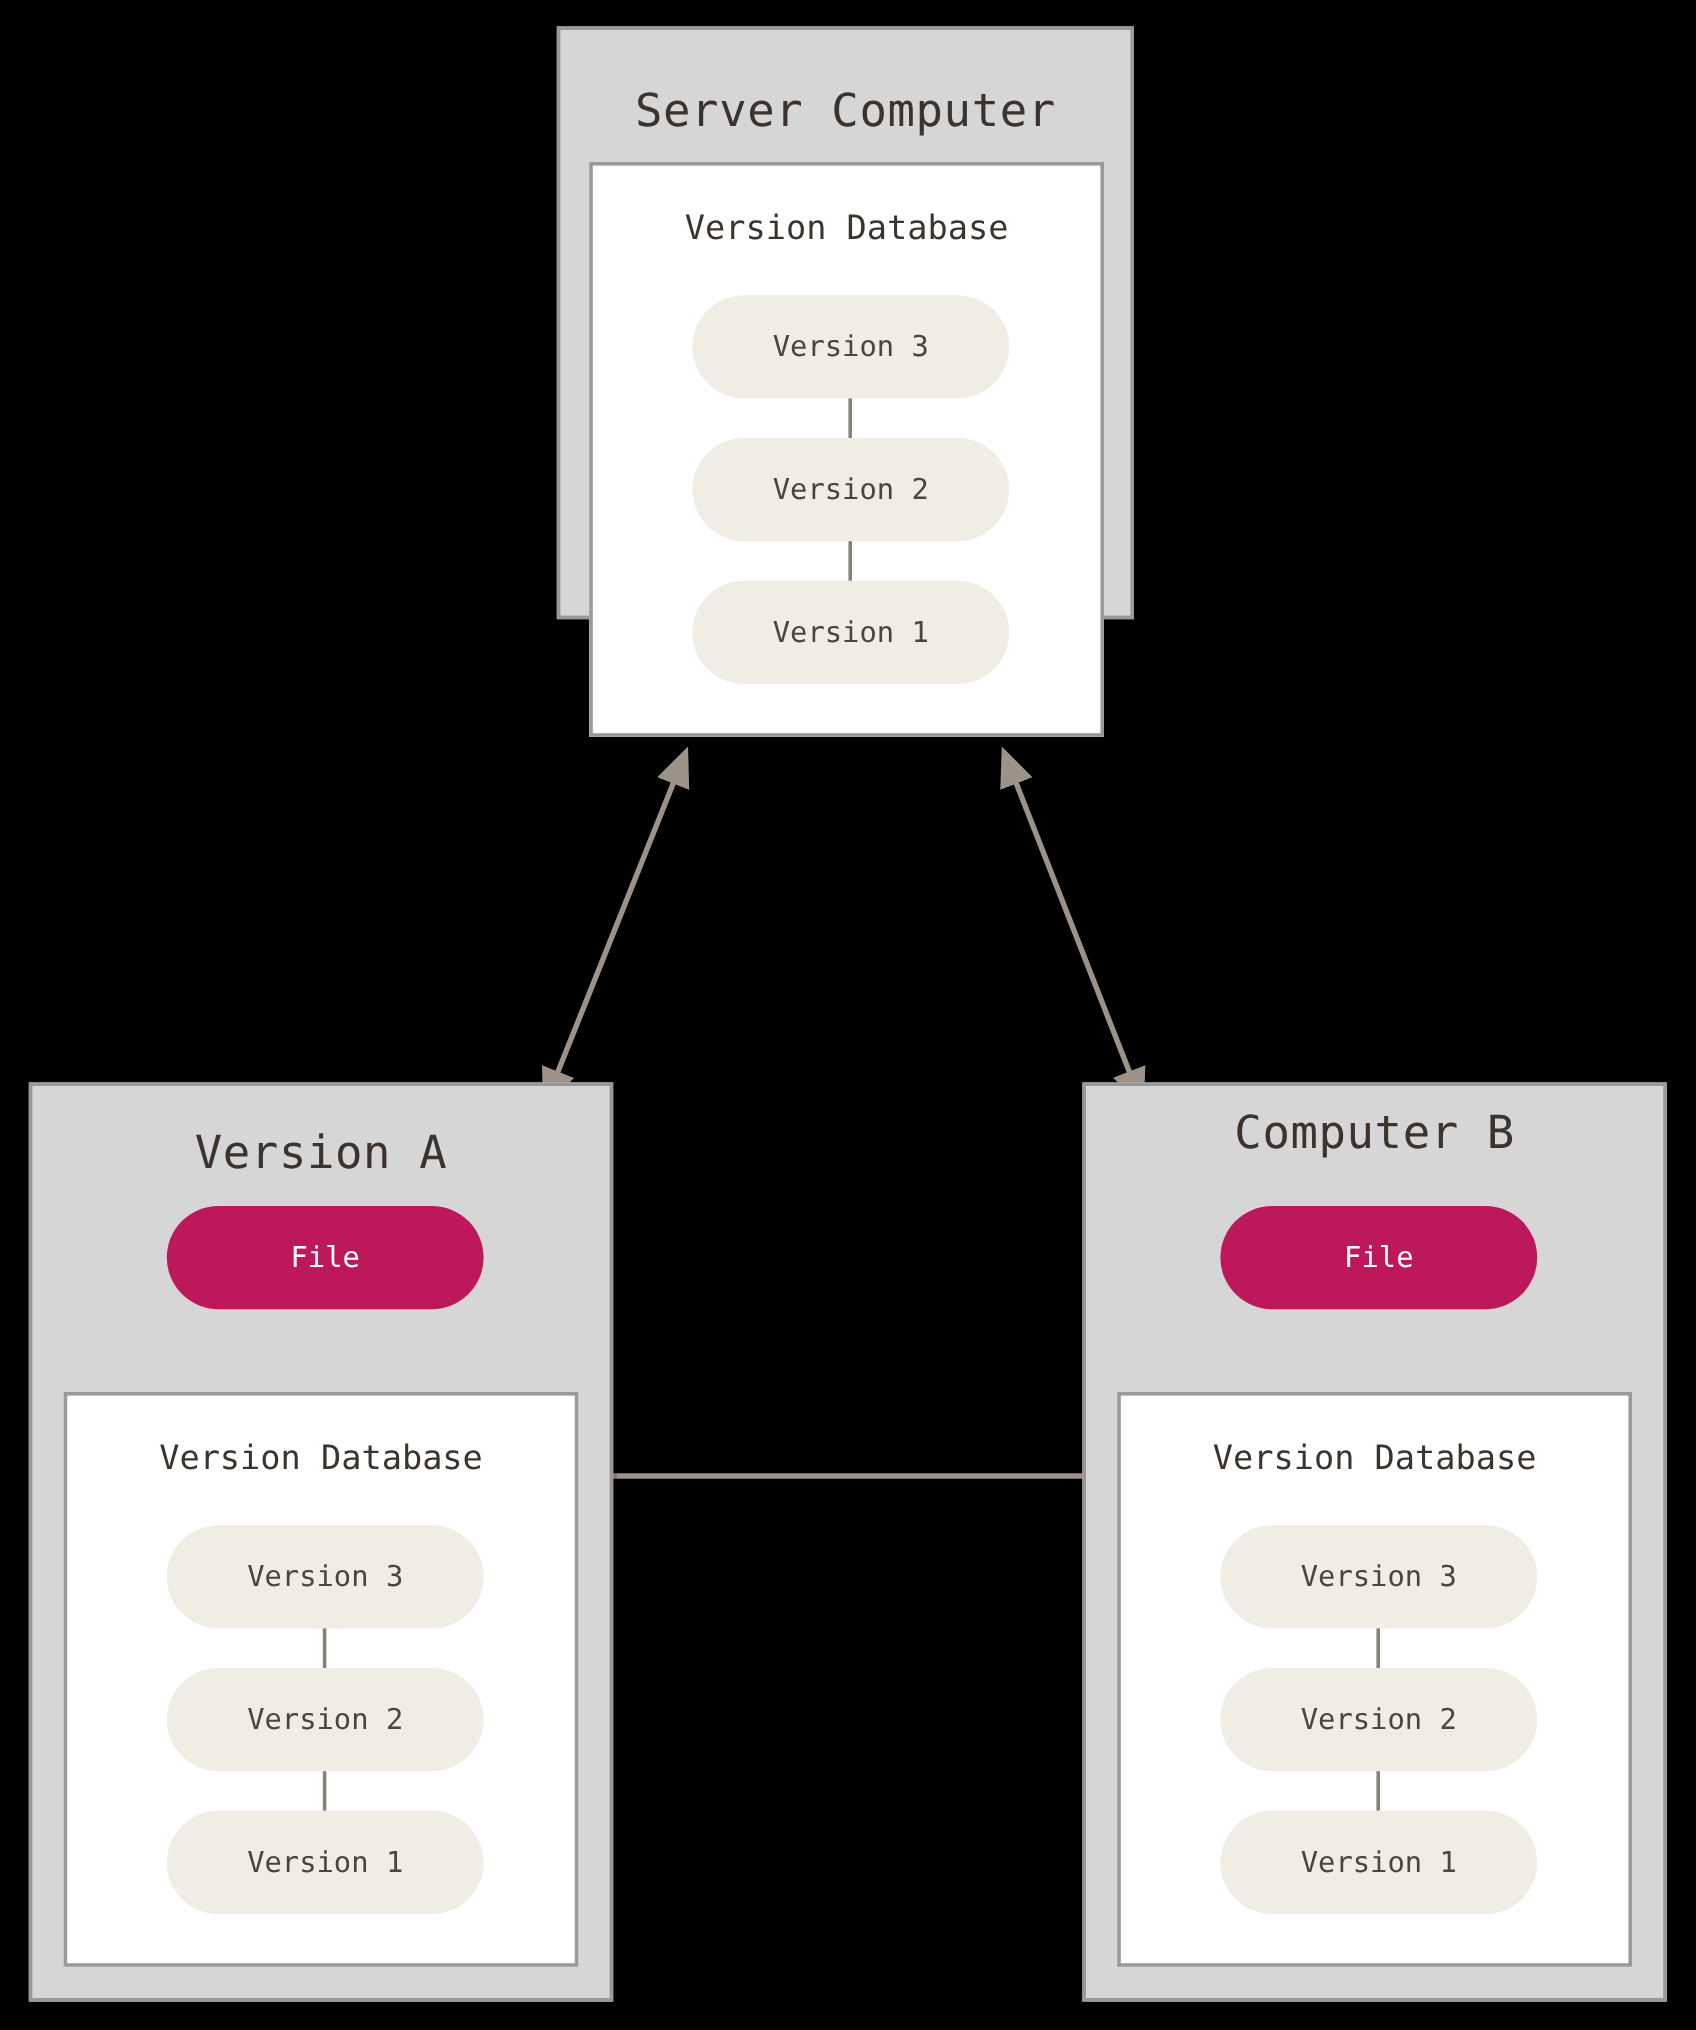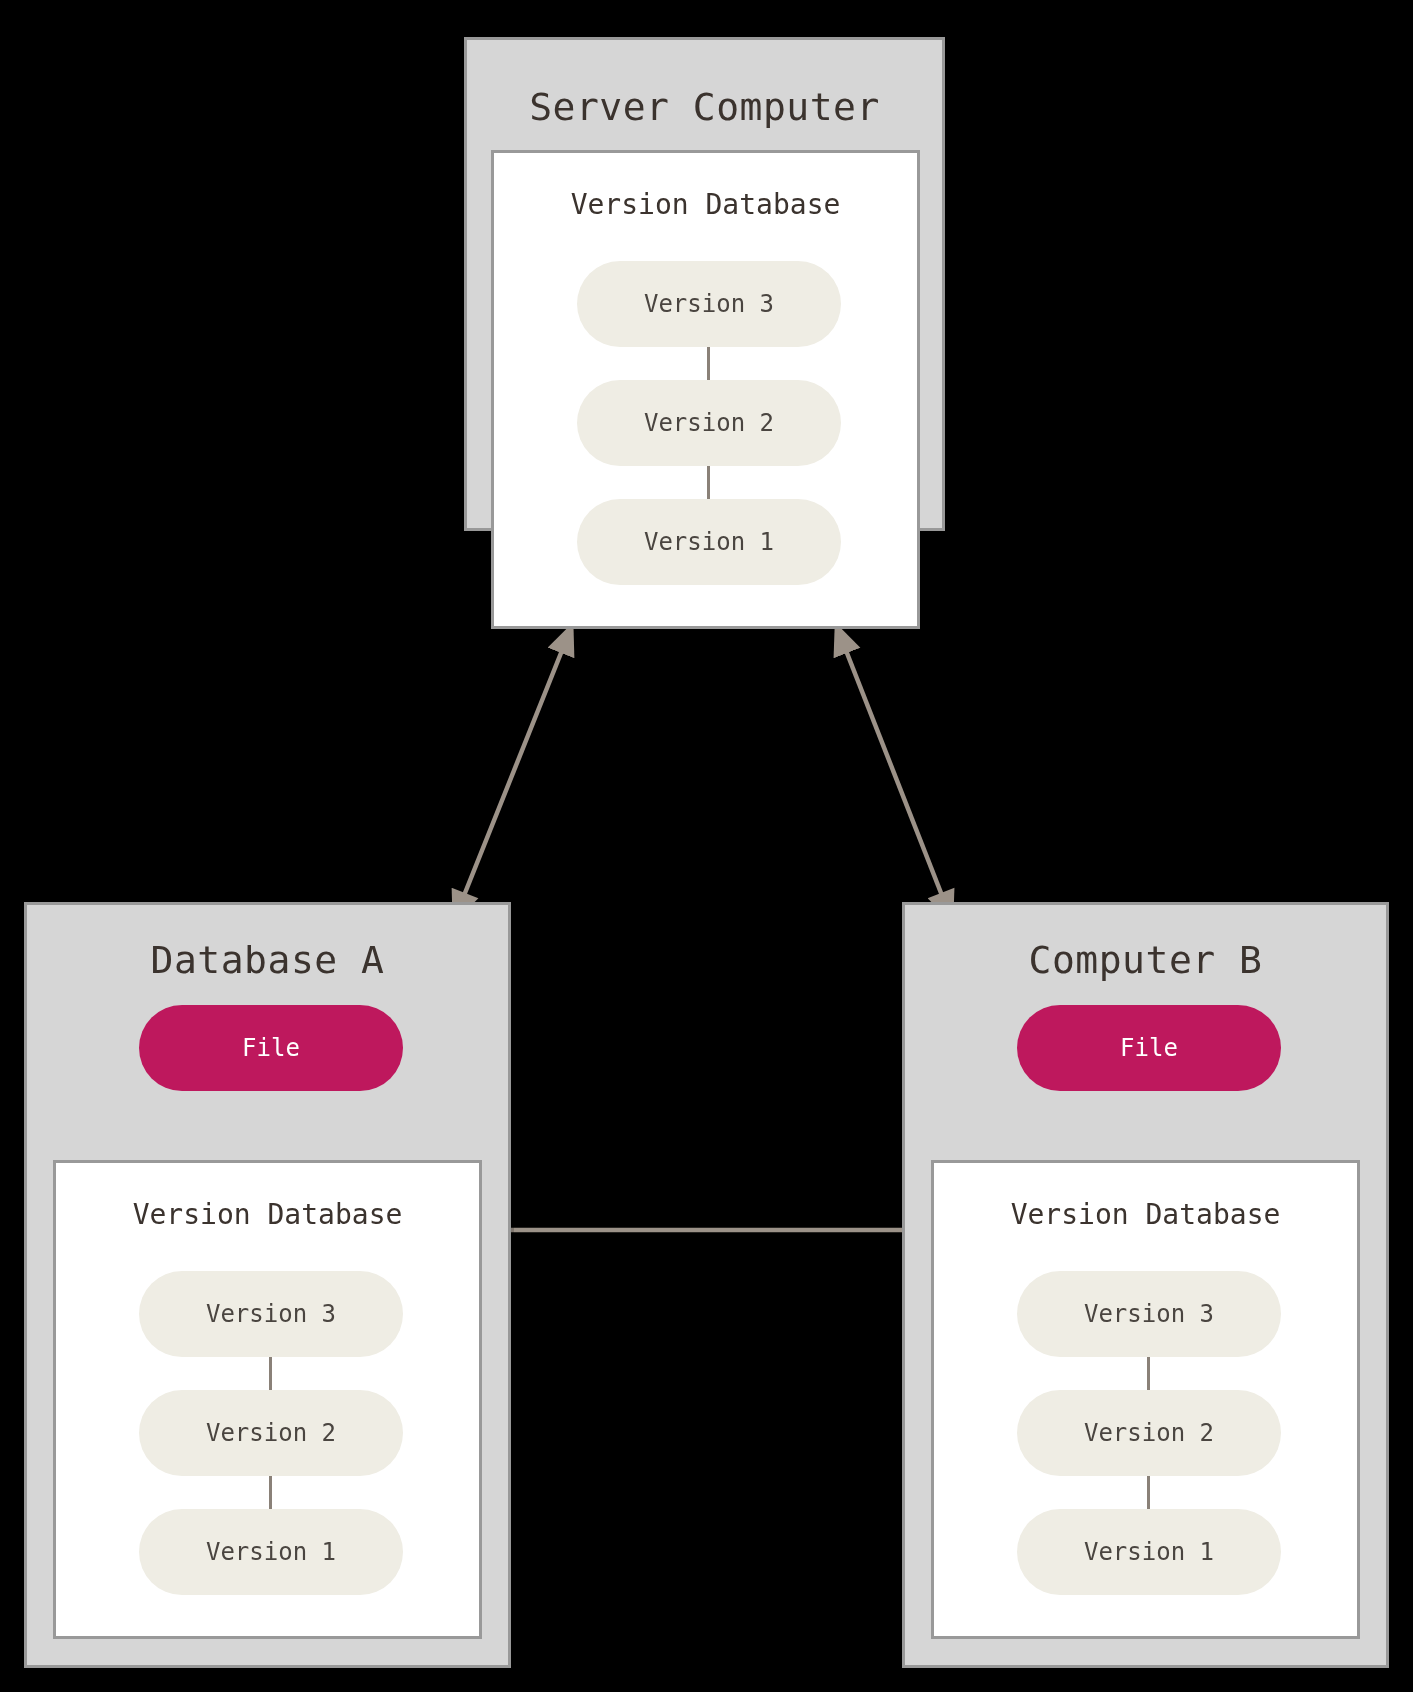--- a/index.html
+++ b/index.html
@@ -115,21 +115,21 @@
      Computer B DB --&gt;
     <line x1="487" y1="1230" x2="921" y2="1230" stroke="#9C9288" stroke-width="4.5" marker-start="url(#ah-start)" marker-end="url(#ah-end)"></line>
 
      File A --&gt;
     <line x1="268" y1="1155" x2="268" y2="1090" stroke="#9C9288" stroke-width="4.5" marker-end="url(#ah-end)"></line>
 
      File B --&gt;
     <line x1="1146" y1="1155" x2="1146" y2="1090" stroke="#9C9288" stroke-width="4.5" marker-end="url(#ah-end)"></line>
   </svg>
 
-  <div class="machine" style="left:464px; top:22px; width:481px; height:494px;margin-top:15px;">
+  <div class="machine" style="left:464px; top:22px; width:481px; height:494px;">
     <div class="machine-title" style="margin-top:48px;">Server Computer</div>
 
     <div class="vdb" style="left:24px; top:110px; width:429px; height:479px;">
       <div class="vdb-title" style="margin-top:38px;">Version Database</div>
 
       <div class="pill" style="left:83px; top:108px; width:264px; height:86px;">
         <span>Version 3</span>
       </div>
       <div class="stub" style="left:213px; top:194px; height:33px;"></div>
 
@@ -138,21 +138,21 @@
       </div>
       <div class="stub" style="left:213px; top:313px; height:33px;"></div>
 
       <div class="pill" style="left:83px; top:346px; width:264px; height:86px;">
         <span>Version 1</span>
       </div>
     </div>
   </div>
 
   <div class="machine" style="left:24px; top:902px; width:487px; height:766px;">
-    <div class="machine-title" style="margin-top:36px;">Database A</div>
+    <div class="machine-title" style="margin-top:36px;">Version A</div>
 
     <div class="pill file" style="left:112px; top:100px; width:264px; height:86px;">
       <span>File</span>
     </div>
 
     <div class="vdb" style="left:26px; top:255px; width:429px; height:479px;">
       <div class="vdb-title" style="margin-top:38px;">Version Database</div>
 
       <div class="pill" style="left:83px; top:108px; width:264px; height:86px;">
         <span>Version 3</span>
@@ -164,21 +164,21 @@
       </div>
       <div class="stub" style="left:213px; top:313px; height:33px;"></div>
 
       <div class="pill" style="left:83px; top:346px; width:264px; height:86px;">
         <span>Version 1</span>
       </div>
     </div>
   </div>
 
   <div class="machine" style="left:902px; top:902px; width:487px; height:766px;">
-    <div class="machine-title" style="margin-top:36px;">Computer B</div>
+    <div class="machine-title" style="margin-top:20px;">Computer B</div>
 
     <div class="pill file" style="left:112px; top:100px; width:264px; height:86px;">
       <span>File</span>
     </div>
 
     <div class="vdb" style="left:26px; top:255px; width:429px; height:479px;">
       <div class="vdb-title" style="margin-top:38px;">Version Database</div>
 
       <div class="pill" style="left:83px; top:108px; width:264px; height:86px;">
         <span>Version 3</span>

